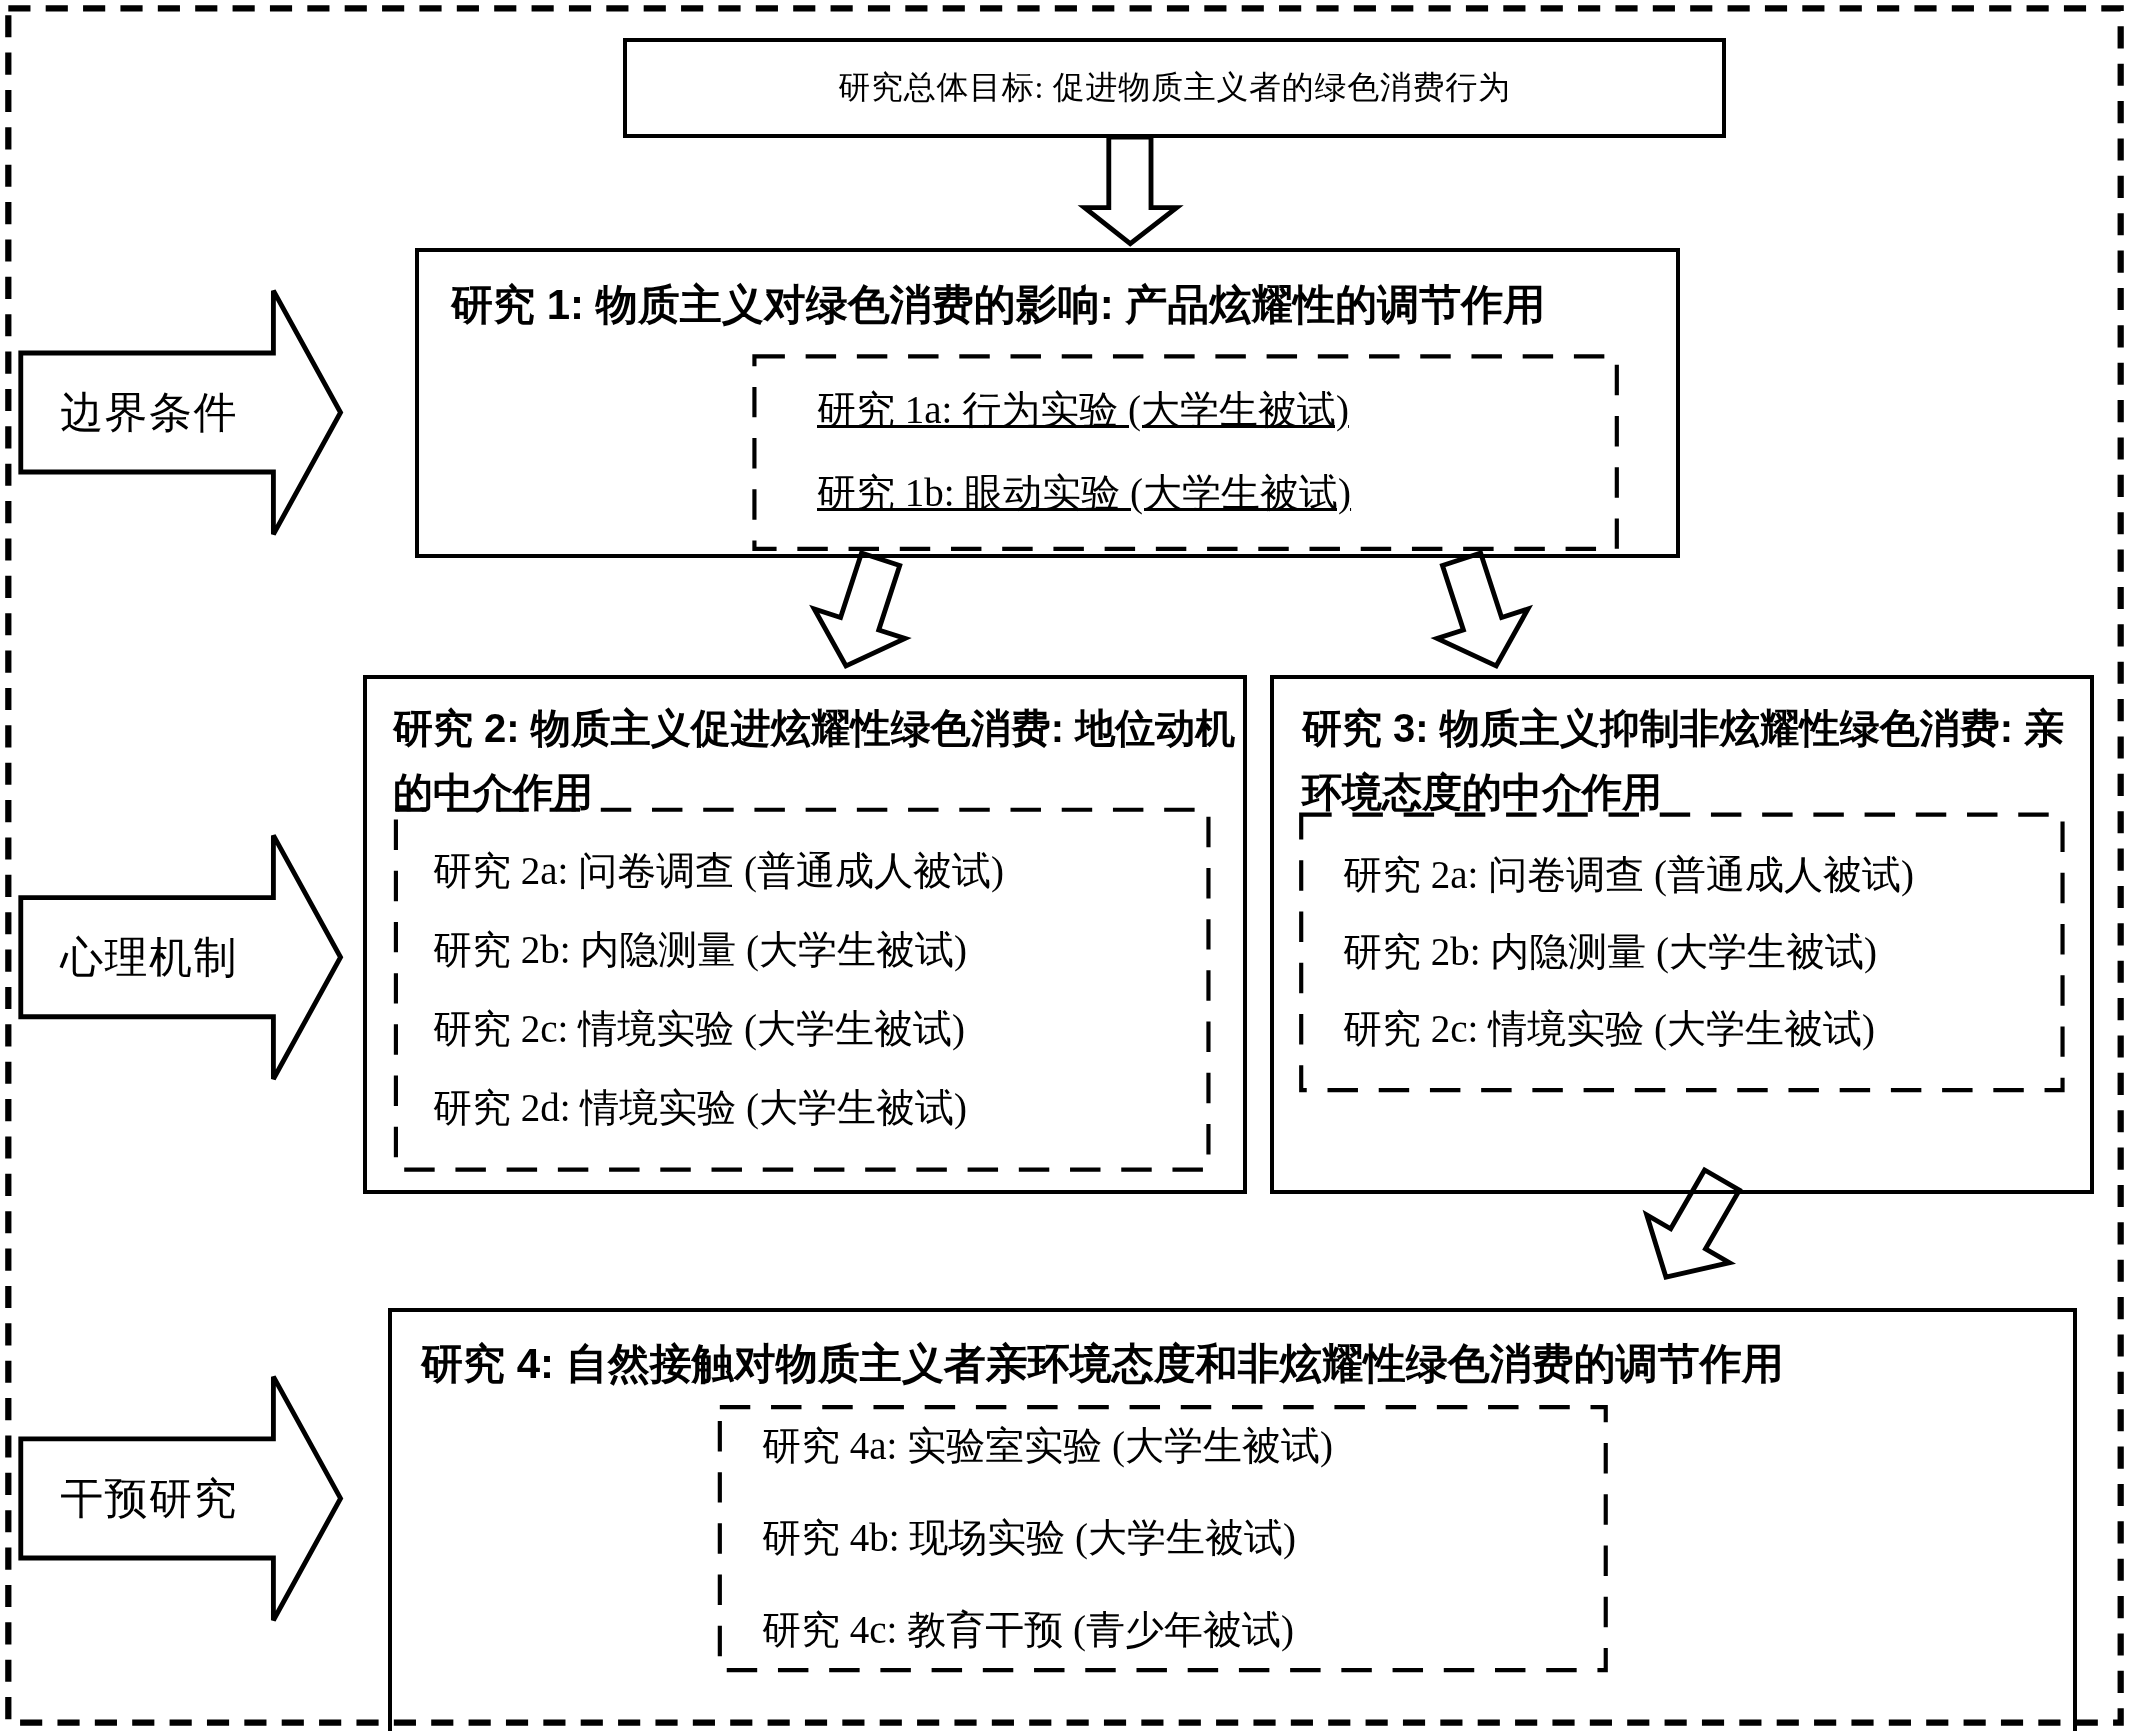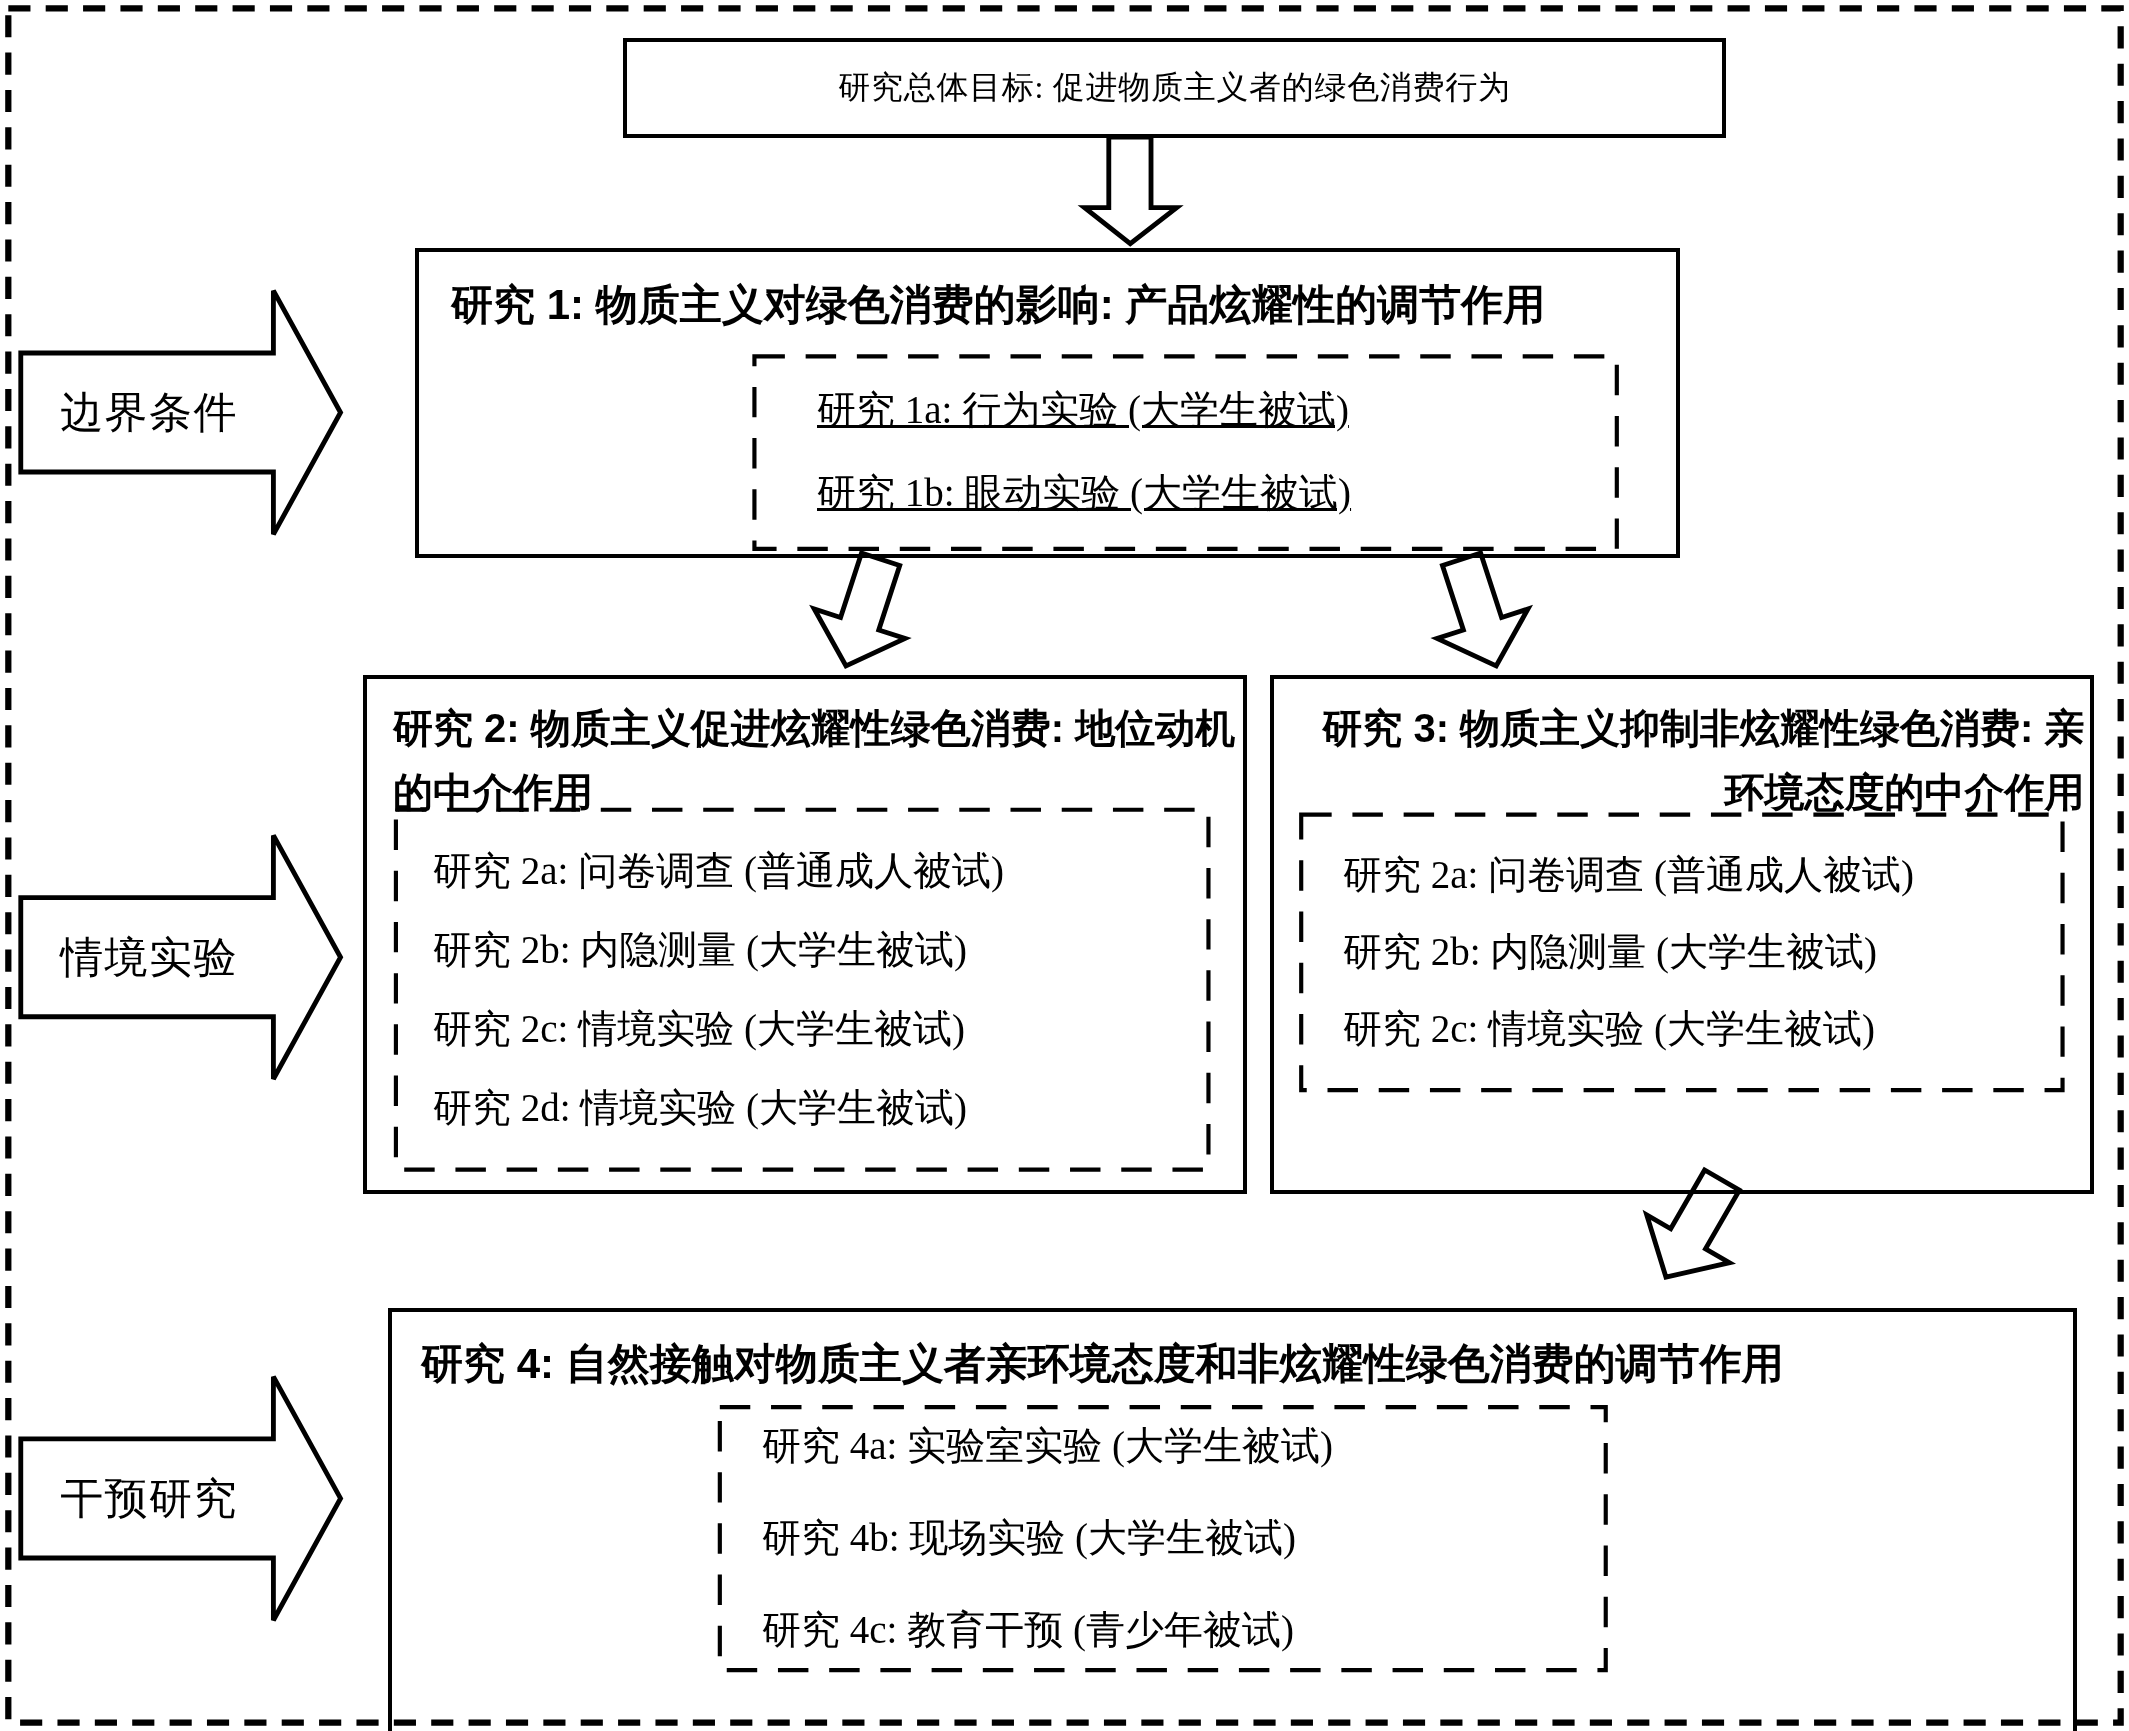--- a/index.html
+++ b/index.html
@@ -46,40 +46,40 @@
   <div class="solid-box" style="left:363px;top:675px;width:884px;height:519px;">
     <div class="study-title t2">研究 2: 物质主义促进炫耀性绿色消费: 地位动机的中介作用</div>
   </div>
   <div class="items i2" style="left:396px;top:810px;width:813px;height:360px;">
     <div class="item">研究 2a: 问卷调查 (普通成人被试)</div>
     <div class="item">研究 2b: 内隐测量 (大学生被试)</div>
     <div class="item">研究 2c: 情境实验 (大学生被试)</div>
     <div class="item">研究 2d: 情境实验 (大学生被试)</div>
   </div>
 
-  <div class="solid-box" style="left:1270px;top:675px;width:824px;height:519px;text-align:right;">
+  <div class="solid-box" style="left:1270px;top:675px;width:824px;height:519px;">
     <div class="study-title t3">研究 3: 物质主义抑制非炫耀性绿色消费: 亲环境态度的中介作用</div>
   </div>
   <div class="items i3" style="left:1301px;top:815px;width:761px;height:275px;">
     <div class="item">研究 2a: 问卷调查 (普通成人被试)</div>
     <div class="item">研究 2b: 内隐测量 (大学生被试)</div>
     <div class="item">研究 2c: 情境实验 (大学生被试)</div>
   </div>
 
   <div class="solid-box" style="left:388px;top:1308px;width:1689px;height:440px;">
     <div class="study-title t4">研究 4: 自然接触对物质主义者亲环境态度和非炫耀性绿色消费的调节作用</div>
   </div>
   <div class="items i4" style="left:720px;top:1407px;width:886px;height:263px;">
     <div class="item">研究 4a: 实验室实验 (大学生被试)</div>
     <div class="item">研究 4b: 现场实验 (大学生被试)</div>
     <div class="item">研究 4c: 教育干预 (青少年被试)</div>
   </div>
 
   <div class="arrow-label" style="left:28px;top:371px;width:242px;height:83px;">边界条件</div>
-  <div class="arrow-label" style="left:28px;top:916px;width:242px;height:83px;">情境实验</div>
+  <div class="arrow-label" style="left:28px;top:916px;width:242px;height:83px;">心理机制</div>
   <div class="arrow-label" style="left:28px;top:1457px;width:242px;height:83px;">干预研究</div>
 
   <svg class="layer" width="2129" height="1731" viewBox="0 0 3076 2501">
     <g fill="none" stroke="#000000">
 
       <rect x="12" y="12" width="3052" height="2477" stroke-width="9" stroke-dasharray="32 22"></rect>
 
       <rect x="1090" y="515" width="1246" height="278" stroke-width="6" stroke-dasharray="44 30"></rect>
       <rect x="572" y="1170" width="1174" height="520" stroke-width="6" stroke-dasharray="44 30"></rect>
       <rect x="1880" y="1177" width="1100" height="398" stroke-width="6" stroke-dasharray="44 30"></rect>

